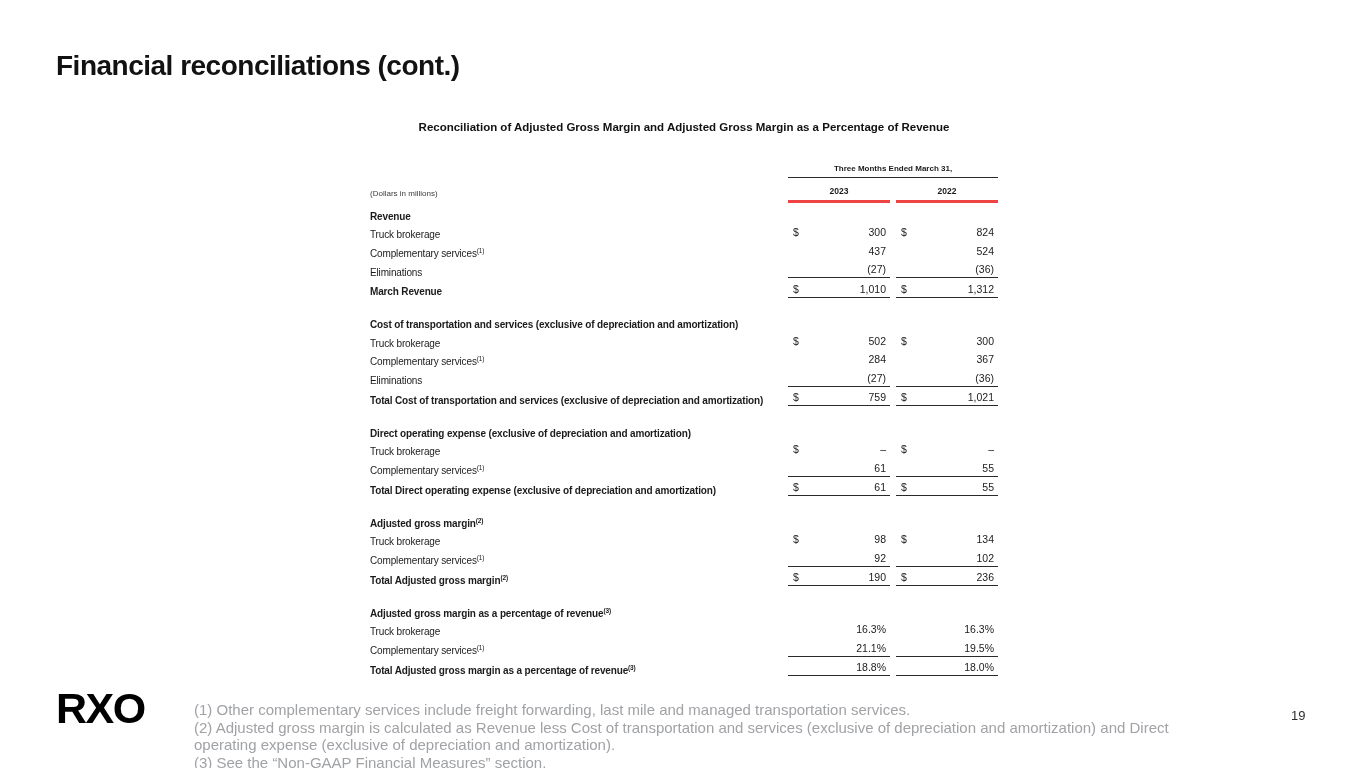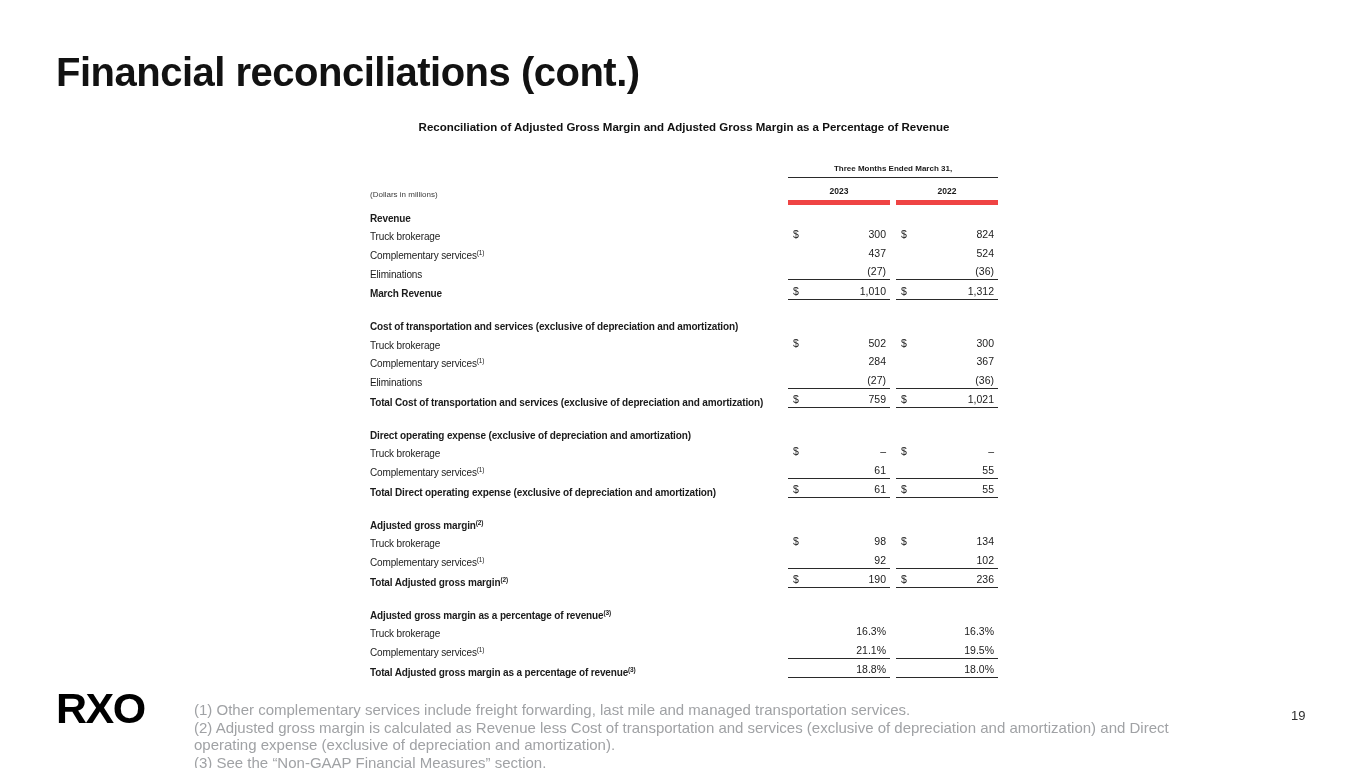--- a/index.html
+++ b/index.html
@@ -3,36 +3,36 @@
 <meta charset="utf-8">
 <style>
   html,body{margin:0;padding:0;}
   body{
     width:1365px;height:768px;position:relative;overflow:hidden;
     background:#ffffff;color:#161616;
     font-family:"Liberation Sans","DejaVu Sans",sans-serif;
   }
   .slide-title{
     position:absolute;left:56px;top:50px;
-    font-size:40px;font-weight:800;letter-spacing:-0.5px;color:#121212;
+    font-size:28px;font-weight:800;letter-spacing:-0.5px;color:#121212;
   }
   .table-wrap{position:absolute;left:370px;top:121px;width:628px;}
   .table-title{font-size:11.5px;font-weight:700;text-align:center;color:#111;}
   table.t{border-collapse:collapse;width:100%;margin-top:27px;table-layout:fixed;}
   col.c-label{width:418px;}
   col.c-val{width:102px;}
   col.c-gap{width:6px;}
   td{padding:0;font-size:10.5px;vertical-align:bottom;color:#1b1b1b;}
   .period-hd{
     text-align:center;font-size:8px;font-weight:700;
     border-bottom:1px solid #2a2a2a;padding-bottom:4px;height:13px;
   }
   .year-hd{
     text-align:center;font-size:8.5px;font-weight:700;
-    border-bottom:5px solid #ef4444;height:18px;padding-bottom:4px;
+    border-bottom:3px solid #ef4444;height:18px;padding-bottom:4px;
   }
   .units{font-size:8px;color:#3c3c3c;padding-bottom:4px;}
   .lbl{padding-right:6px;font-size:10px;letter-spacing:-0.15px;white-space:nowrap;}
   .hrow td,.drow td,.trow td{height:18.5px;}
   .sp td{height:14px;}
   .trow .val{border-top:1px solid #2a2a2a;border-bottom:1px solid #2a2a2a;}
   .b{font-weight:700;}
   .cw{display:flex;justify-content:space-between;align-items:baseline;padding:2px 4px 2px 5px;}
   .v{text-align:right;}
   sup{font-size:6.5px;vertical-align:super;line-height:0;}

